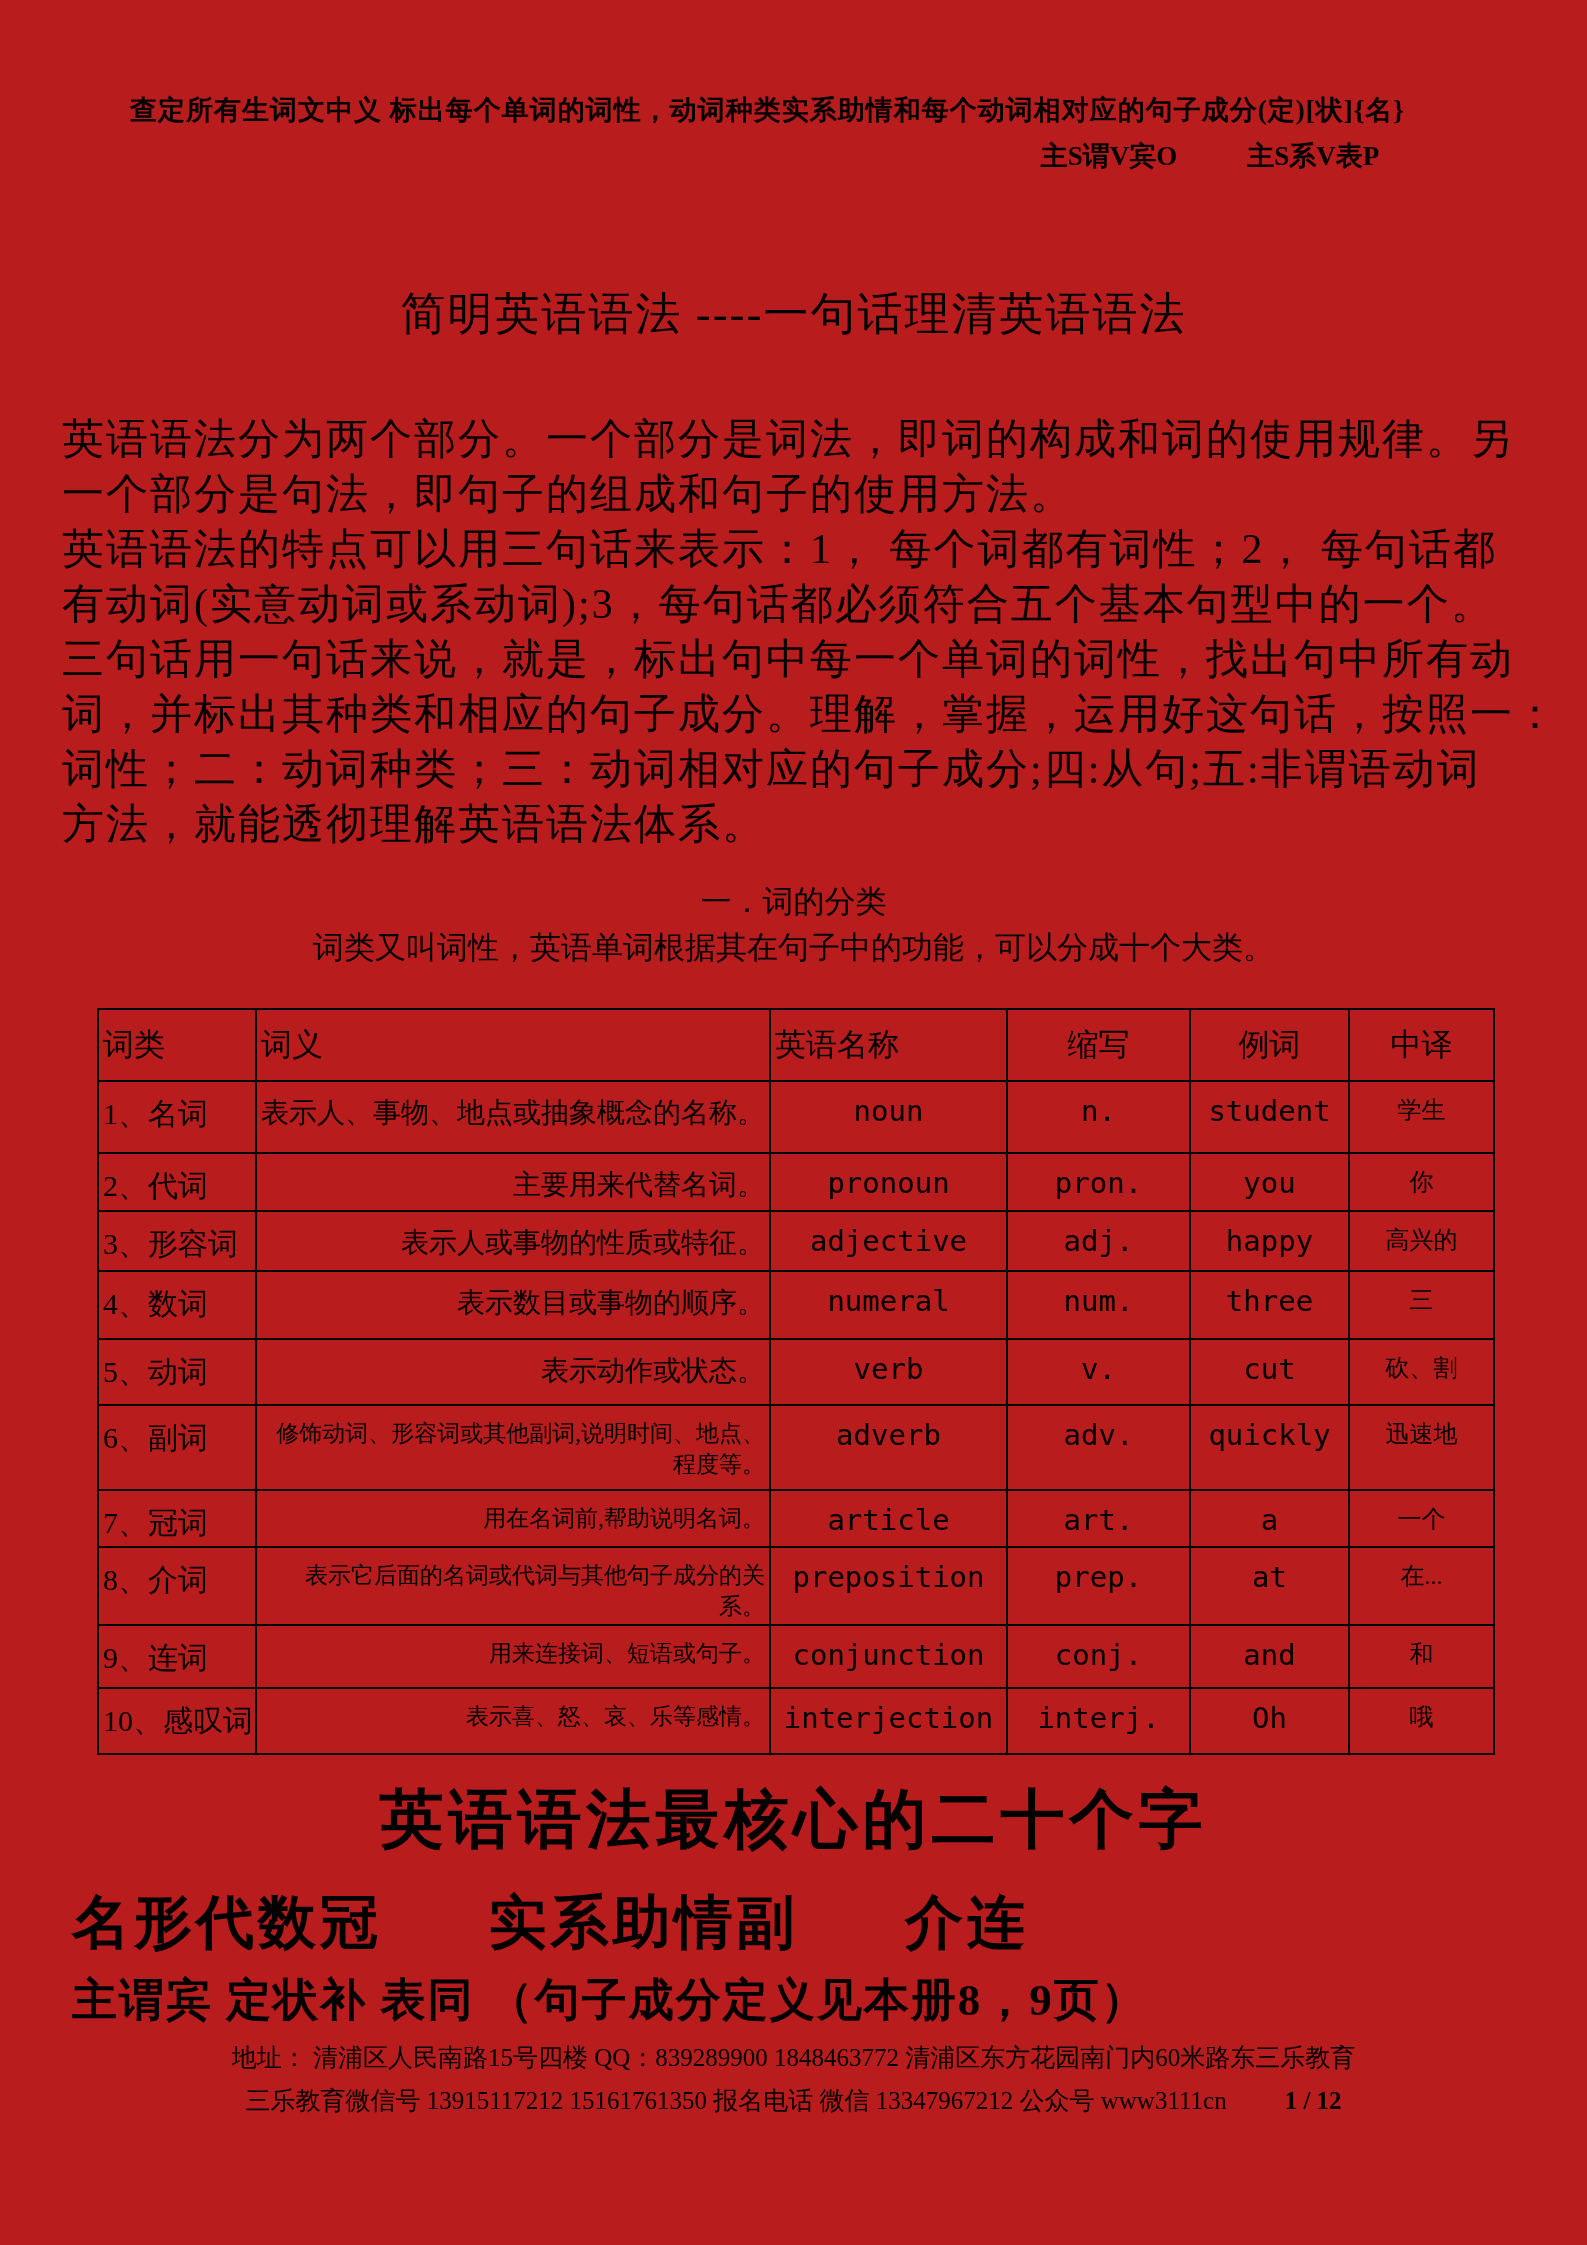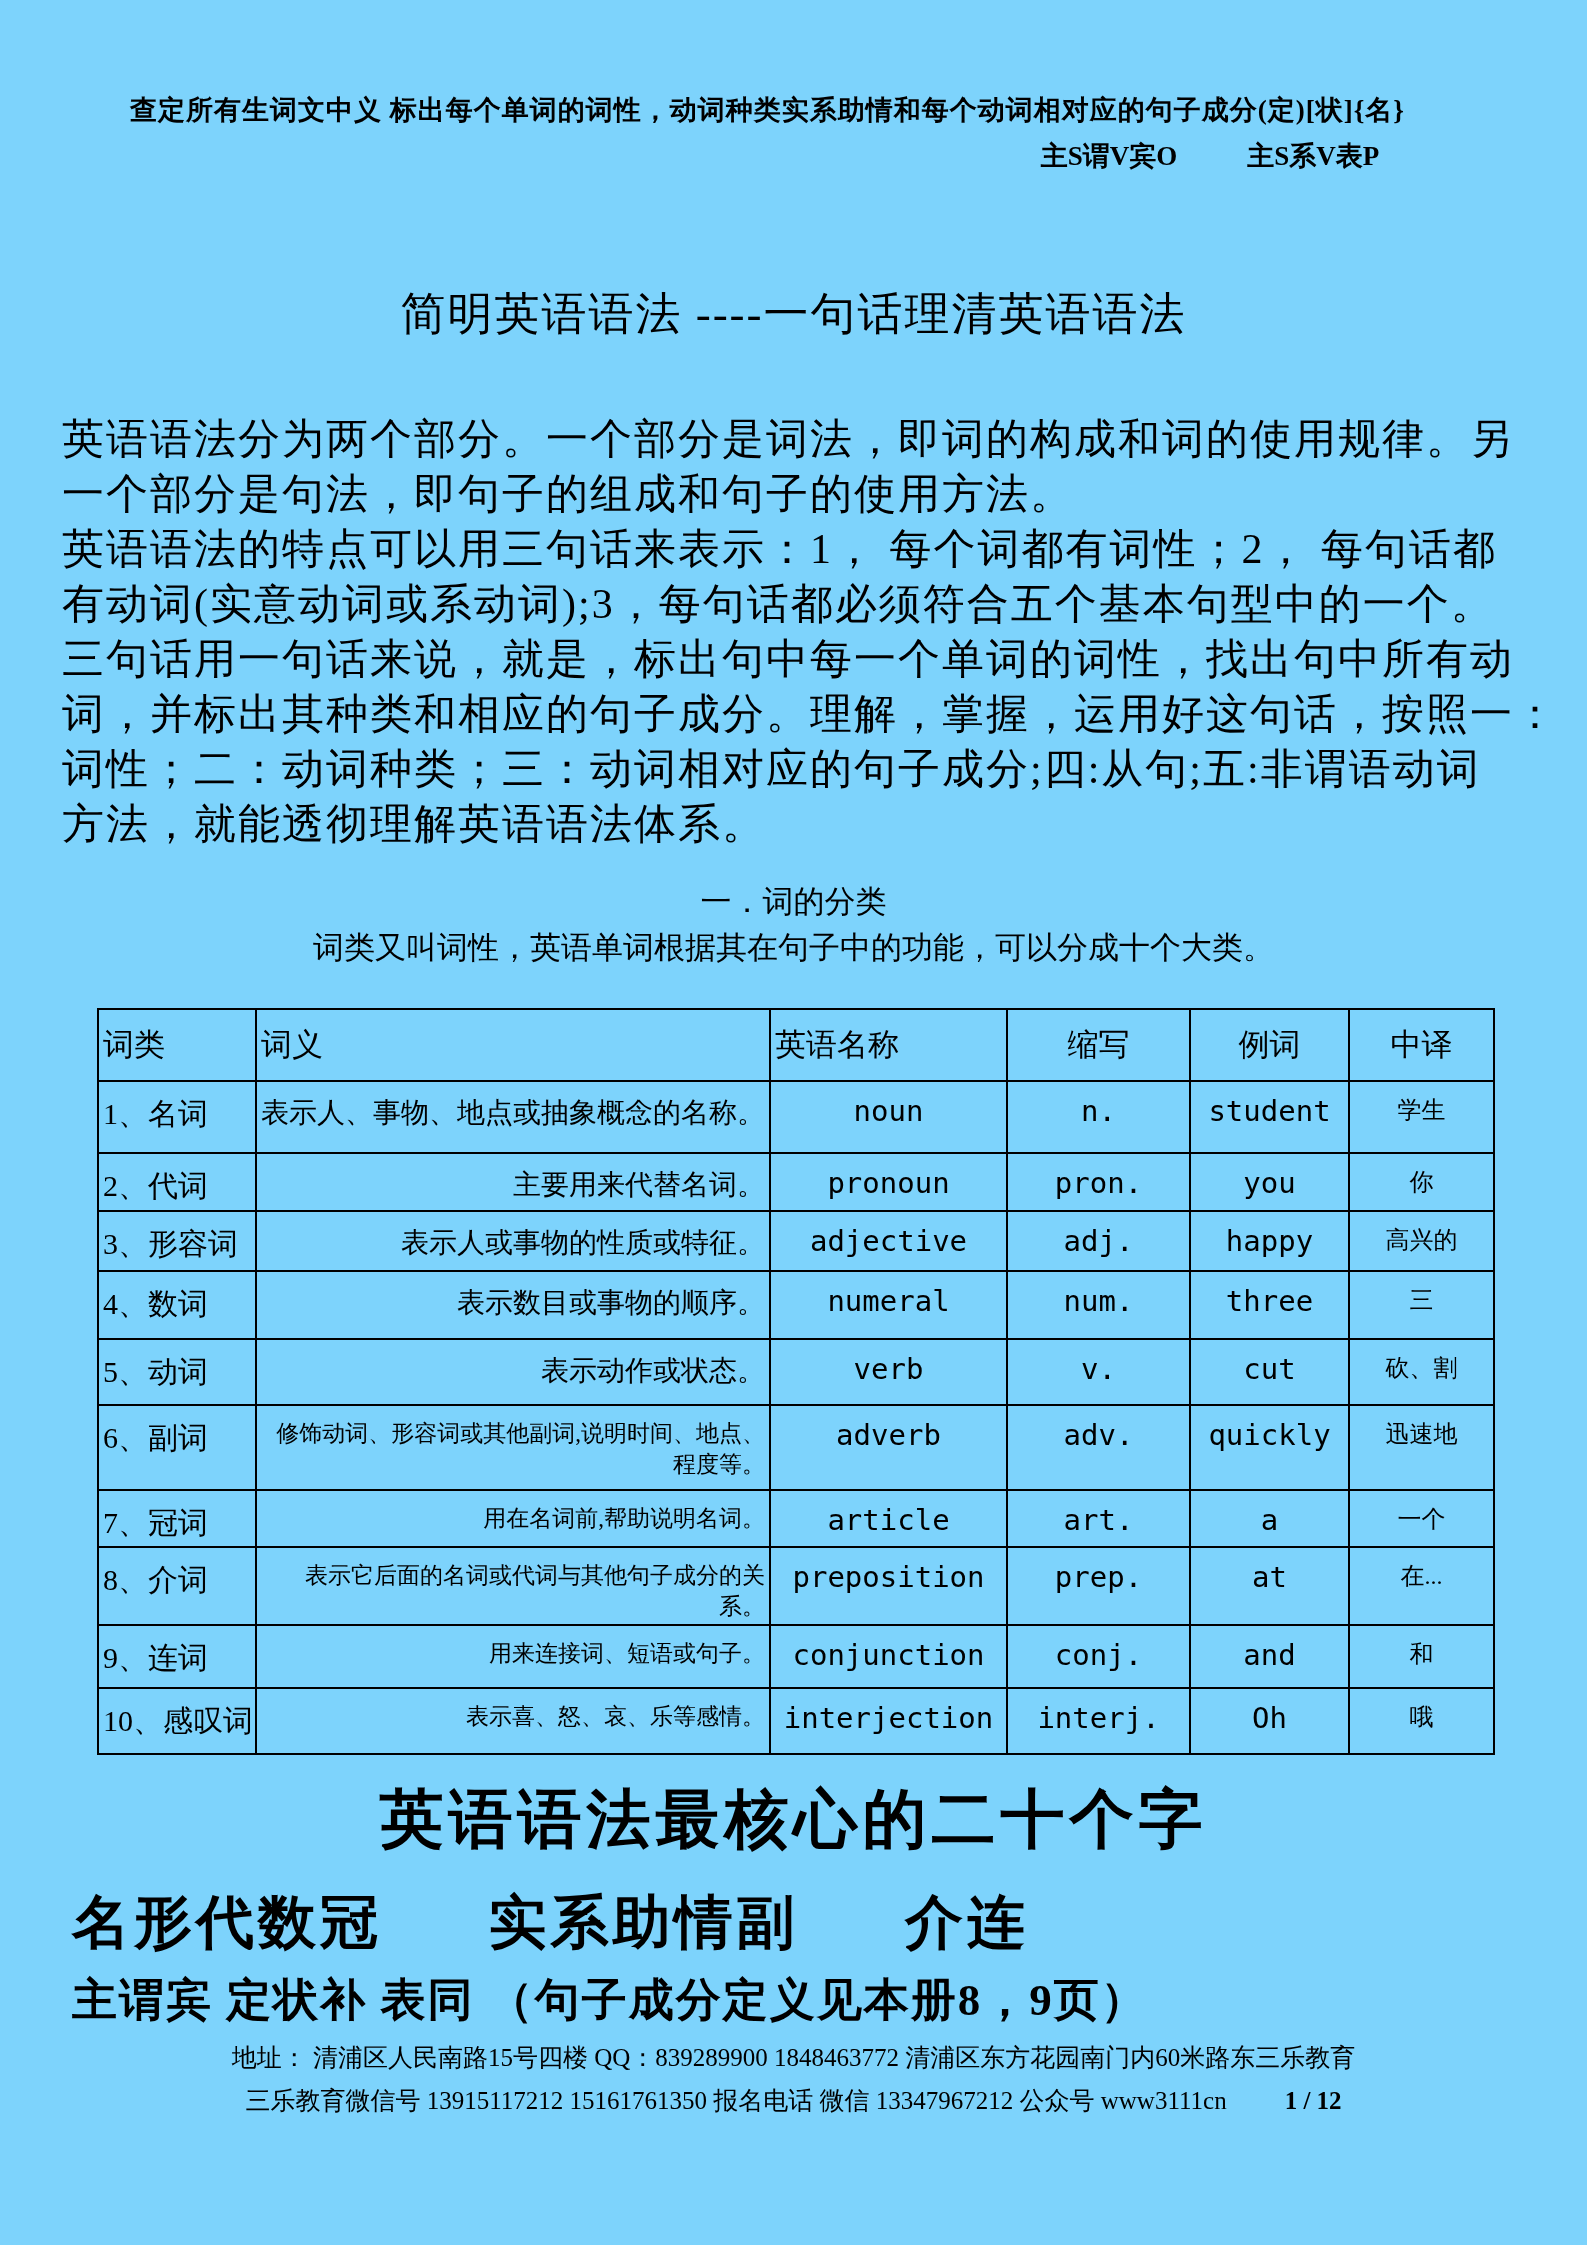--- a/index.html
+++ b/index.html
@@ -1,20 +1,20 @@
 <!DOCTYPE html>
 <html><head>
 <meta charset="utf-8">
 <style>
   html,body{margin:0;padding:0;background:#888;}
   .page{
     position:relative;
     width:1587px;height:2245px;
     margin:0 auto;
-    background:#7dd3fc;
+    background:#b91c1c;
     color:#000;
     font-family:"Liberation Serif","DejaVu Serif",serif;
     overflow:hidden;
   }
   
   .anno-line1{
     position:absolute;top:92px;left:130px;right:40px;
     font-size:27px;font-weight:bold;letter-spacing:1px;white-space:nowrap;
   }
   .anno-block{

